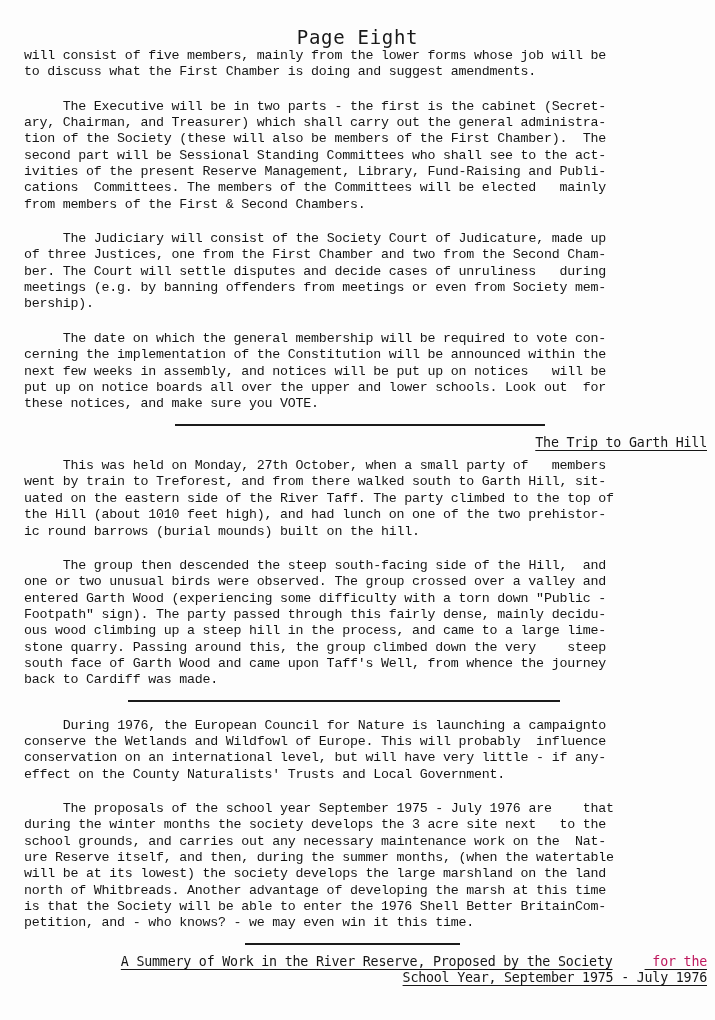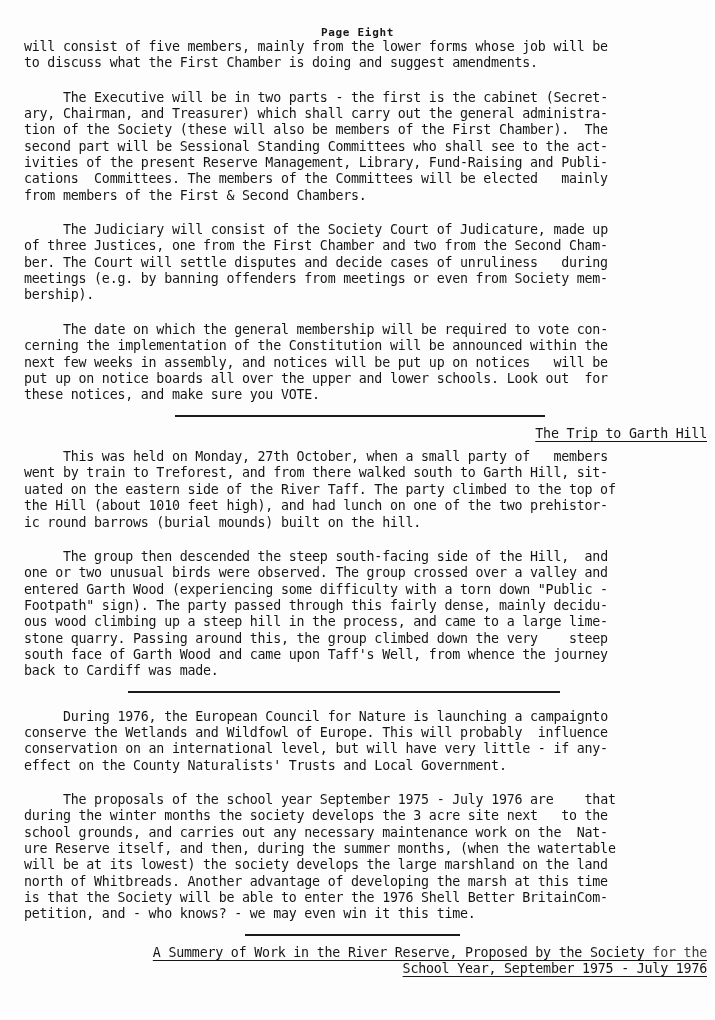--- a/index.html
+++ b/index.html
@@ -18,58 +18,60 @@
   .page {
     position: relative;
     width: 715px;
     height: 1020px;
     background: #fdfdfd;
     padding: 0;
     box-sizing: border-box;
   }
   .page-header {
     text-align: center;
-    font-size: 11px;
+    font-size: 19px;
     letter-spacing: 0.7px;
     padding-top: 26px;
     color: #181818;
-    font-weight: 700;
+    font-weight: 400;
   }
   .body-block {
     padding: 0 8px 0 24px;
   }
   p.para {
     margin: 0;
     font-size: 13.3px;
     line-height: 16.35px;
     letter-spacing: -0.22px;
     white-space: pre-wrap;
     color: #151515;
     text-indent: 0;
+    font-family: Liberation Mono, monospace;
   }
   p.para + p.para {
     margin-top: 18px;
   }
   .first-para {
     margin-top: 4px;
   }
   .heading {
     font-size: 13.3px;
     line-height: 16.6px;
     letter-spacing: -0.2px;
     margin: 0;
     color: #151515;
     white-space: pre-wrap;
     text-decoration: underline;
     text-underline-offset: 2.5px;
     text-decoration-thickness: 1px;
     text-align: right;
   }
   .heading-faded {
-    color: #404040;
+    color: #be185d;
+    margin-left: 32px;
   }
   .sep {
     height: 2px;
     background: #1b1b1b;
     margin: 0;
   }
   .sep-wrap {
     width: 100%;
     display: block;
   }

